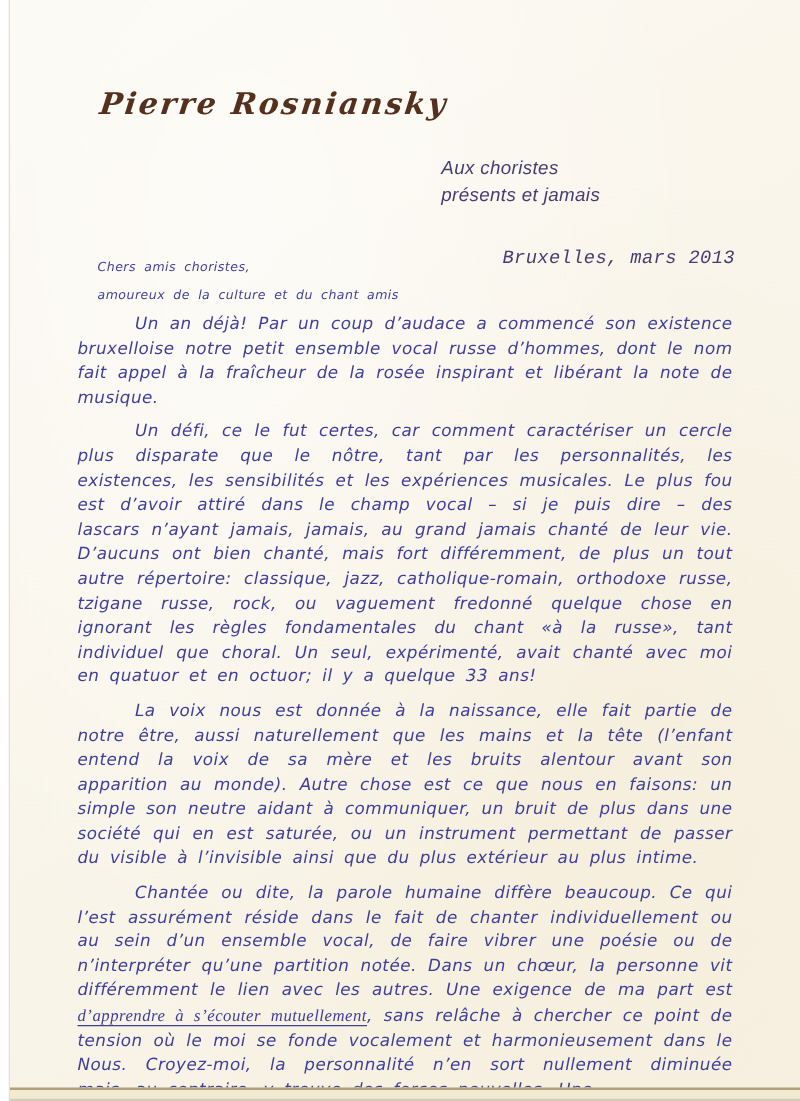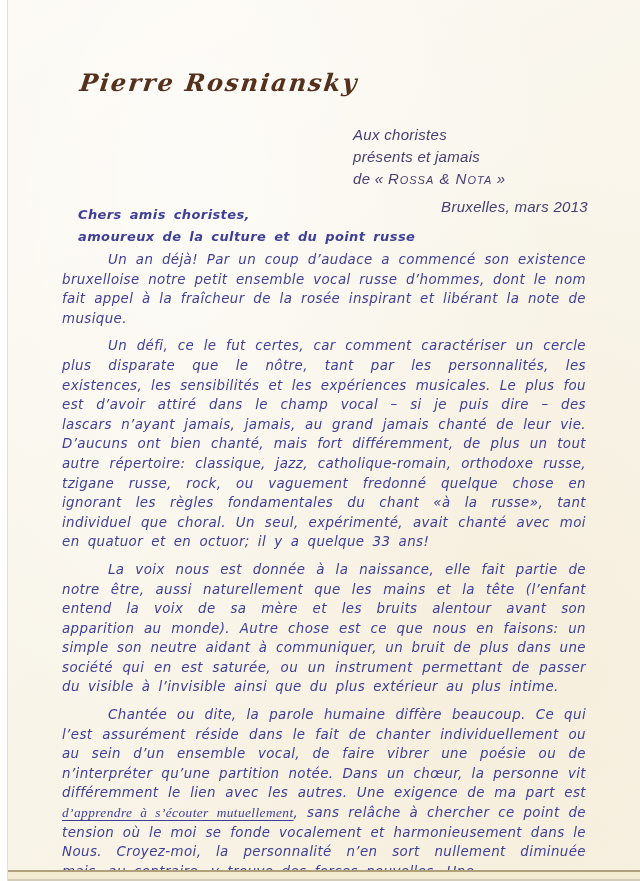--- a/index.html
+++ b/index.html
@@ -68,41 +68,40 @@
     margin-left: 13px;
   }
   .smallcaps {
     font-variant: small-caps;
     letter-spacing: 1px;
   }
   .dateline {
     position: absolute;
     right: 52px;
     top: 198px;
-    font-family: Liberation Sans, sans-serif;
+    font-family: Liberation Mono, monospace;
     font-style: italic;
     font-size: 15px;
     color: #453e71;
     letter-spacing: 0.3px;
     white-space: nowrap;
   }
   .hand {
     font-family: "DejaVu Sans", sans-serif;
     font-style: italic;
     color: #3f3f97;
   }
   .salutation {
     position: absolute;
     left: 78px;
     top: 204px;
-    font-size: 13px;
+    font-size: 10px;
     line-height: 22px;
     letter-spacing: 0.4px;
     word-spacing: 3px;
-    font-weight: bold;
   }
   .body-text {
     position: absolute;
     left: 62px;
     top: 250px;
     width: 524px;
     font-size: 13.4px;
     line-height: 19.6px;
     letter-spacing: 0.4px;
     word-spacing: 3.5px;
@@ -123,28 +122,27 @@
 
 <div class="paper">
 
   <div class="scan-edge-left"></div>
 
   <div class="letterhead">Pierre Rosniansky</div>
 
   <div class="recipient">
     <div>Aux choristes</div>
     <div>présents et jamais</div>
-    <div><span>de « </span><span class="smallcaps">Rossa &amp; Nota</span><span> »</span></div>
   </div>
 
   <div class="dateline">Bruxelles, mars 2013</div>
 
   <div class="salutation hand">
     <div>Chers amis choristes,</div>
-    <div>amoureux de la culture et du point russe</div>
+    <div>amoureux de la culture et du chant amis</div>
   </div>
 
   <div class="body-text hand">
     <p>Un an déjà! Par un coup d’audace a commencé son existence bruxelloise notre petit ensemble vocal russe d’hommes, dont le nom fait appel à la fraîcheur de la rosée inspirant et libérant la note de musique.</p>
     <p>Un défi, ce le fut certes, car comment caractériser un cercle plus disparate que le nôtre, tant par les personnalités, les existences, les sensibilités et les expériences musicales. Le plus fou est d’avoir attiré dans le champ vocal – si je puis dire – des lascars n’ayant jamais, jamais, au grand jamais chanté de leur vie. D’aucuns ont bien chanté, mais fort différemment, de plus un tout autre répertoire: classique, jazz, catholique-romain, orthodoxe russe, tzigane russe, rock, ou vaguement fredonné quelque chose en ignorant les règles fondamentales du chant «à la russe», tant individuel que choral. Un seul, expérimenté, avait chanté avec moi en quatuor et en octuor; il y a quelque 33 ans!</p>
     <p>La voix nous est donnée à la naissance, elle fait partie de notre être, aussi naturellement que les mains et la tête (l’enfant entend la voix de sa mère et les bruits alentour avant son apparition au monde). Autre chose est ce que nous en faisons: un simple son neutre aidant à communiquer, un bruit de plus dans une société qui en est saturée, ou un instrument permettant de passer du visible à l’invisible ainsi que du plus extérieur au plus intime.</p>
     <p><span>Chantée ou dite, la parole humaine diffère beaucoup. Ce qui l’est assurément réside dans le fait de chanter individuellement ou au sein d’un ensemble vocal, de faire vibrer une poésie ou de n’interpréter qu’une partition notée. Dans un chœur, la personne vit différemment le lien avec les autres. Une exigence de ma part est </span><span class="underlined">d’apprendre à s’écouter mutuellement</span><span>, sans relâche à chercher ce point de tension où le moi se fonde vocalement et harmonieusement dans le Nous. Croyez-moi, la personnalité n’en sort nullement diminuée mais, au contraire, y trouve des forces nouvelles. Une</span></p>
   </div>
 
   <div class="bottom-edge"></div>

